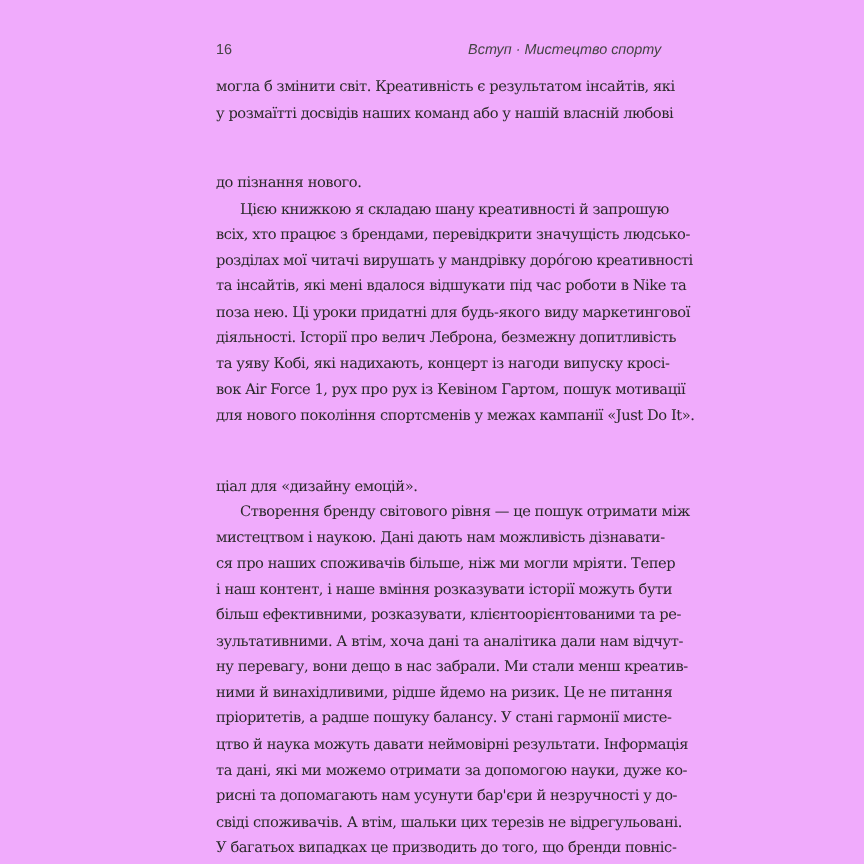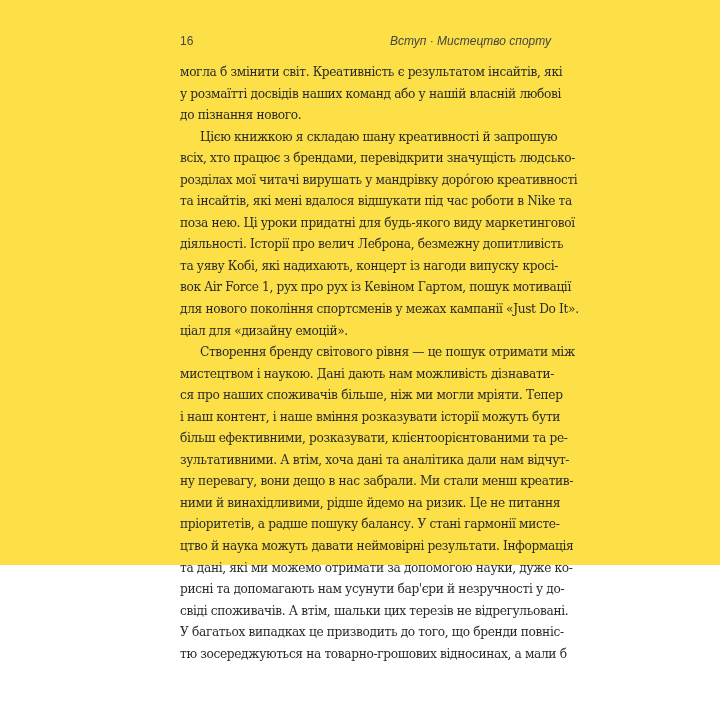--- a/index.html
+++ b/index.html
@@ -1,23 +1,23 @@
 <!DOCTYPE html>
 <html><head>
 <meta charset="utf-8">
 <style>
   html, body { margin:0; padding:0; }
   body { width:720px; height:720px; background:#ffffff; position:relative; overflow:hidden; }
-  .page { position:absolute; left:0; top:0; width:720px; height:565px; background:#fde047; }
+  .page { position:absolute; left:0; top:0; width:720px; height:720px; background:#f0abfc; }
   .header { position:absolute; left:180px; top:34px; width:371px; height:18px; font-family:"Liberation Sans", sans-serif; font-size:12px; color:#444; }
   .pnum { position:absolute; left:0; top:0; }
   .run { position:absolute; right:0; top:0; font-style:italic; font-size:12px;margin-left:28px; }
   .body { position:absolute; left:180px; top:62px; width:371px; font-family:"DejaVu Serif", serif; font-size:12.2px; line-height:21.55px; color:#2a2a2a; text-align:justify; }
   .line { display:block; white-space:nowrap; text-align-last:justify; text-align:justify; height:21.55px; overflow:visible; }
-  .line.last { text-align-last:left; }
+  .line.last { text-align-last:left;margin-top:37px; }
   .line.indent { padding-left:20px; }
   .cond { letter-spacing:-0.35px; }
 </style>
 </head>
 <body>
 
 <div class="page">
   <div class="header">
     <span class="pnum">16</span>
     <span class="run">Вступ · Мистецтво спорту</span>

